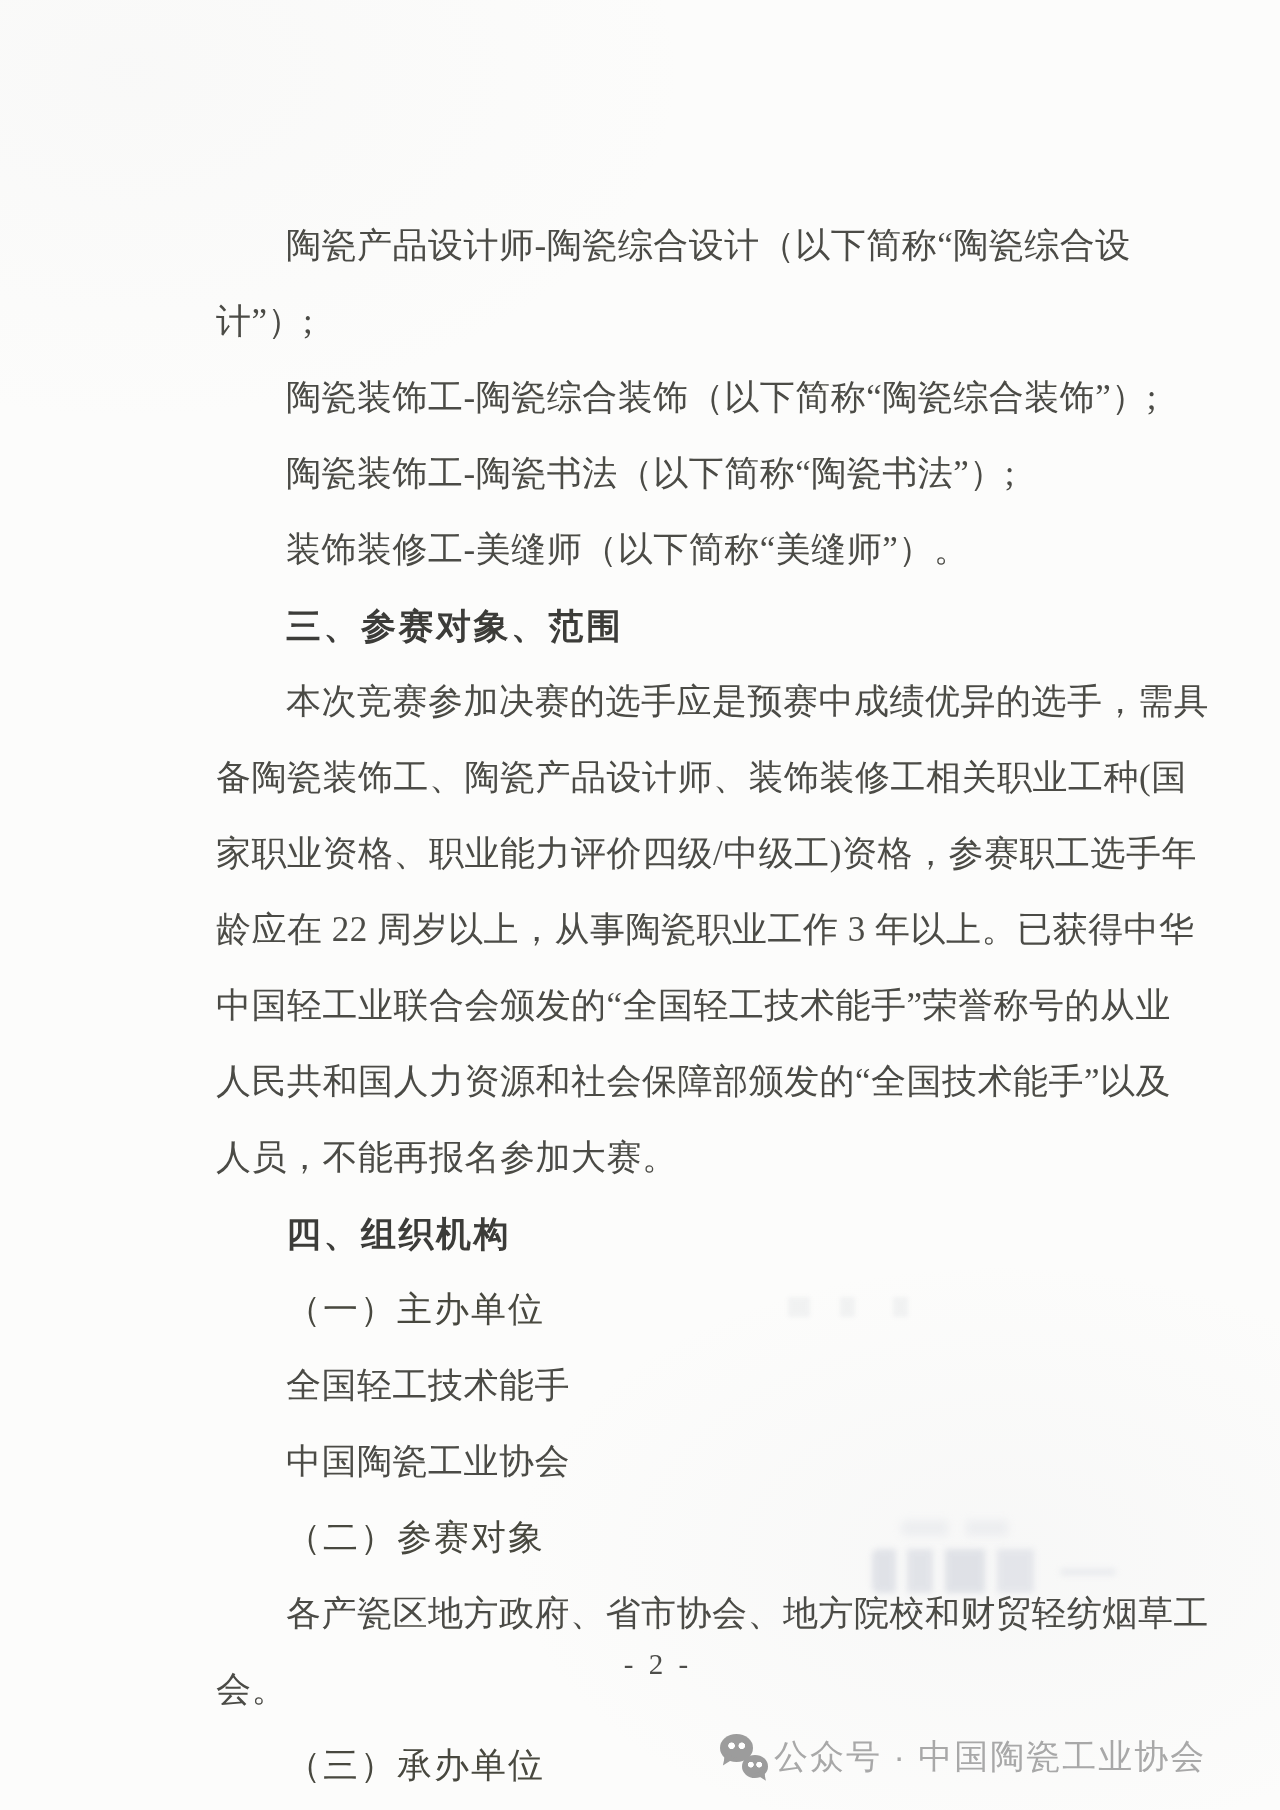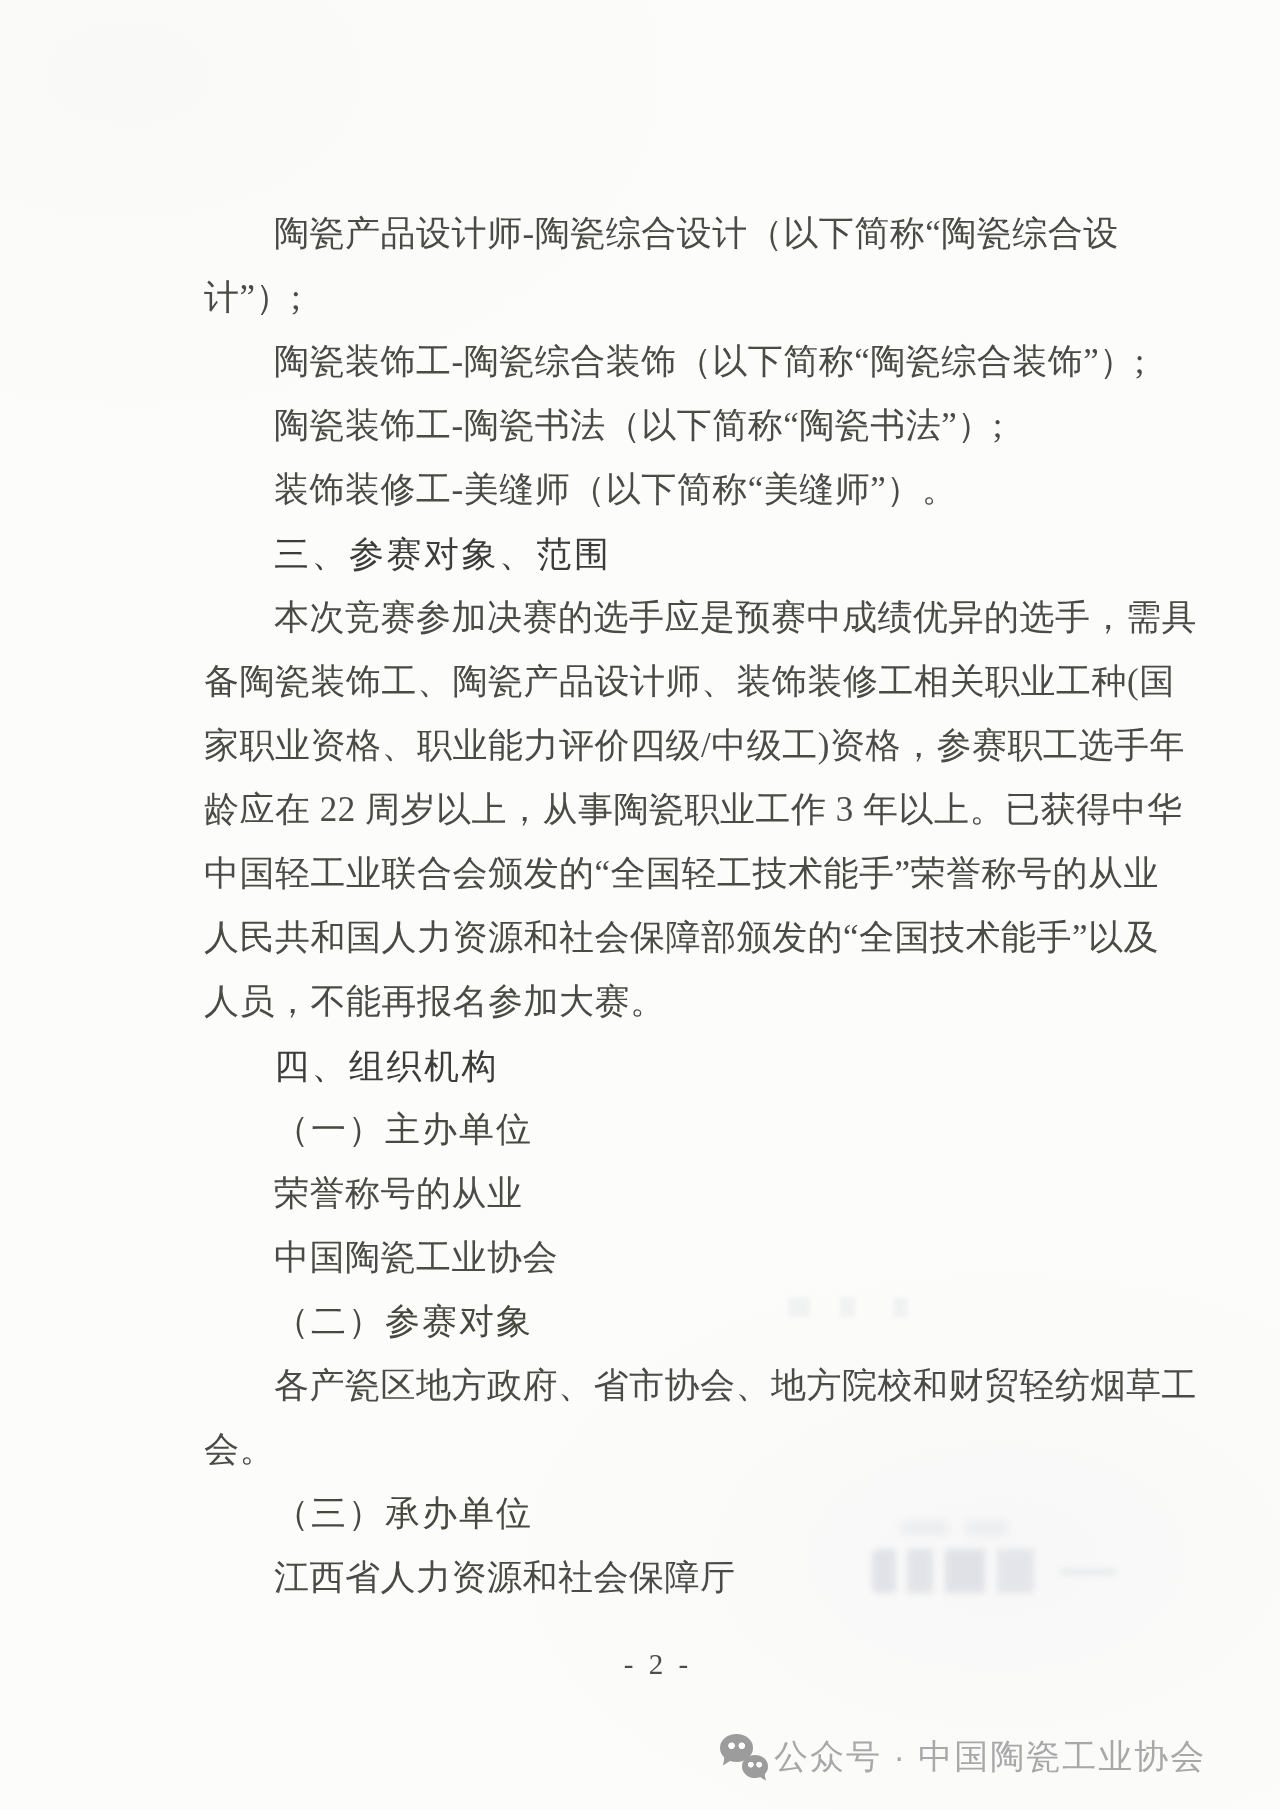--- a/index.html
+++ b/index.html
@@ -16,31 +16,31 @@
     font-family:"Liberation Serif","DejaVu Serif",serif;
   }
 
   
   .doc {
     position:absolute;
     left:200px; top:200px;
     width:960px;
   }
   .ln {
-    margin:4px; padding:0;
+    margin:16px; padding:0;
     height:60px; line-height:60px;
     font-size:35px;
     color:#4b4b46;
     white-space:nowrap;
     letter-spacing:0.5px;
   }
   .ln.indent { padding-left:70px; }
   .ln.hei {
     font-family:"Liberation Sans","DejaVu Sans",sans-serif;
-    font-weight:400;
+    font-weight:700;
     color:#3c3c39;
     letter-spacing:2.5px;
   }
   .ln.kai {
     color:#48483f;
     letter-spacing:2px;
   }
 
   
   .page-number {
@@ -159,21 +159,21 @@
     <p class="ln indent hei">三、参赛对象、范围</p>
     <p class="ln indent">本次竞赛参加决赛的选手应是预赛中成绩优异的选手，需具</p>
     <p class="ln">备陶瓷装饰工、陶瓷产品设计师、装饰装修工相关职业工种(国</p>
     <p class="ln">家职业资格、职业能力评价四级/中级工)资格，参赛职工选手年</p>
     <p class="ln">龄应在 22 周岁以上，从事陶瓷职业工作 3 年以上。已获得中华</p>
     <p class="ln">中国轻工业联合会颁发的“全国轻工技术能手”荣誉称号的从业</p>
     <p class="ln">人民共和国人力资源和社会保障部颁发的“全国技术能手”以及</p>
     <p class="ln">人员，不能再报名参加大赛。</p>
     <p class="ln indent hei">四、组织机构</p>
     <p class="ln indent kai">（一）主办单位</p>
-    <p class="ln indent">荣誉称号的从业</p>
+    <p class="ln indent">全国轻工技术能手</p>
     <p class="ln indent">中国陶瓷工业协会</p>
     <p class="ln indent kai">（二）参赛对象</p>
     <p class="ln indent">各产瓷区地方政府、省市协会、地方院校和财贸轻纺烟草工</p>
     <p class="ln">会。</p>
     <p class="ln indent kai">（三）承办单位</p>
     <p class="ln indent">江西省人力资源和社会保障厅</p>
   </main>
 
   <div class="scan-smudge-top"></div>
   <div class="scan-smudge"></div>

